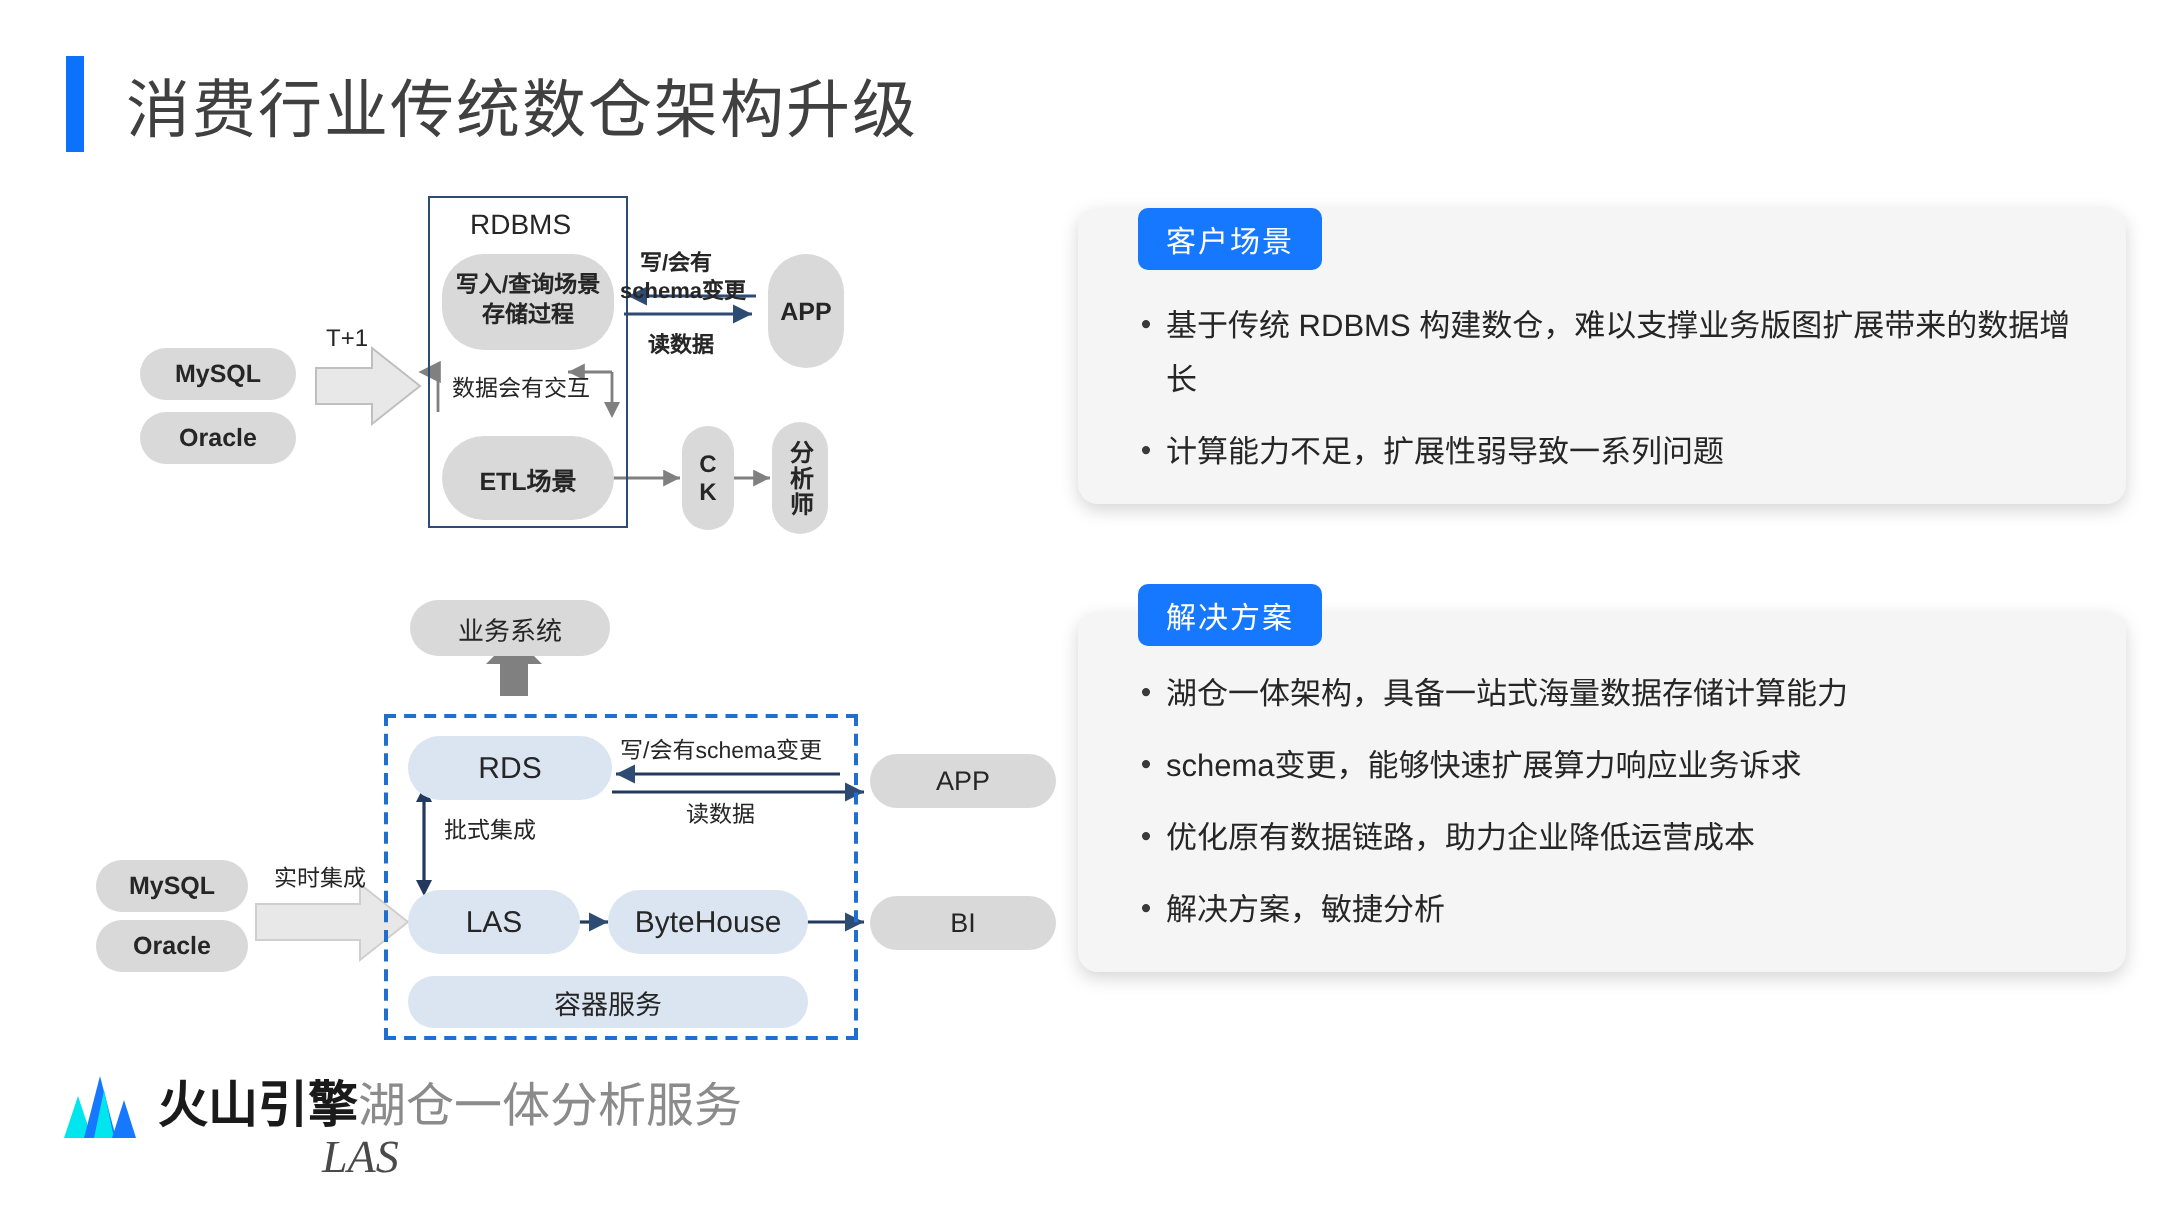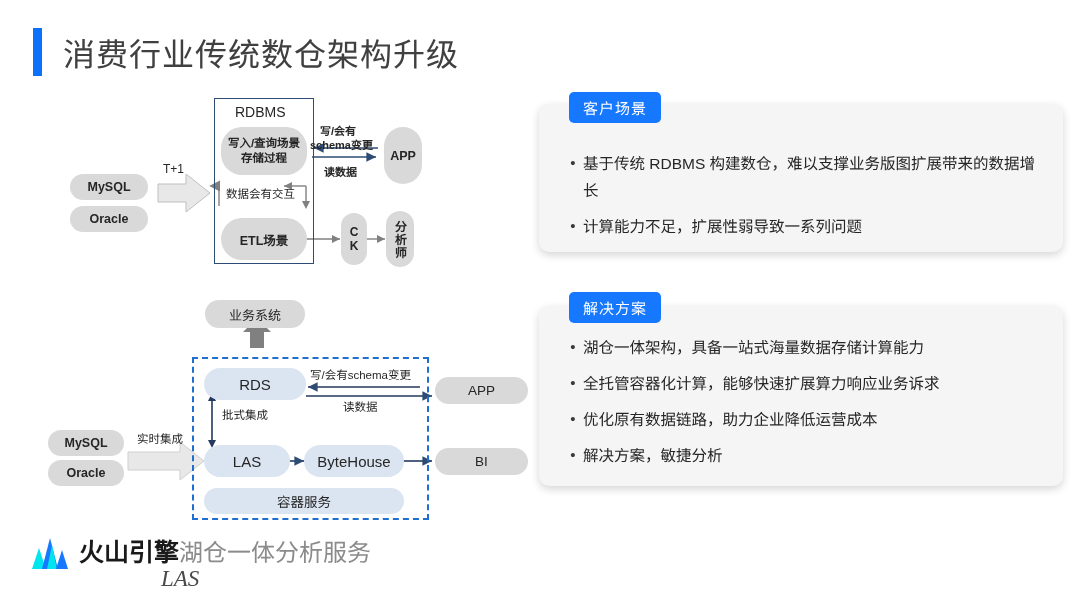--- a/index.html
+++ b/index.html
@@ -214,42 +214,42 @@
   <div class="lbl" style="left:343px;top:398px;font-size:11.5px;">读数据</div>
 
   <div class="node gray b" style="left:48px;top:430px;width:76px;height:26px;font-size:12.5px;">MySQL</div>
   <div class="node gray b" style="left:48px;top:460px;width:76px;height:26px;font-size:12.5px;">Oracle</div>
   <div class="lbl" style="left:137px;top:430px;font-size:11.5px;text-align:right;">实时集成</div>
 
   <div class="node gray" style="left:435px;top:377px;width:93px;height:27px;font-size:13.5px;">APP</div>
   <div class="node gray" style="left:435px;top:448px;width:93px;height:27px;font-size:13.5px;">BI</div>
 
   <div class="card" style="left:539px;top:104px;width:524px;height:148px;"></div>
-  <div class="badge" style="left:569px;top:92px;">客户场景</div>
+  <div class="badge" style="left:569px;top:104px;">客户场景</div>
   <div class="bullets" style="left:563px;top:150px;width:480px;">
     <div class="bullet">
       <span class="dot">•</span>
       <span class="txt">基于传统 RDBMS 构建数仓，难以支撑业务版图扩展带来的数据增长</span>
     </div>
     <div class="bullet">
       <span class="dot">•</span>
       <span class="txt">计算能力不足，扩展性弱导致一系列问题</span>
     </div>
   </div>
 
   <div class="card" style="left:539px;top:306px;width:524px;height:180px;"></div>
   <div class="badge" style="left:569px;top:292px;">解决方案</div>
   <div class="bullets" style="left:563px;top:334px;width:480px;">
     <div class="bullet">
       <span class="dot">•</span>
       <span class="txt">湖仓一体架构，具备一站式海量数据存储计算能力</span>
     </div>
     <div class="bullet">
       <span class="dot">•</span>
-      <span class="txt">全托管容器化计算，能够快速扩展算力响应业务诉求</span>
+      <span class="txt">schema变更，能够快速扩展算力响应业务诉求</span>
     </div>
     <div class="bullet">
       <span class="dot">•</span>
       <span class="txt">优化原有数据链路，助力企业降低运营成本</span>
     </div>
     <div class="bullet">
       <span class="dot">•</span>
       <span class="txt">解决方案，敏捷分析</span>
     </div>
   </div>

